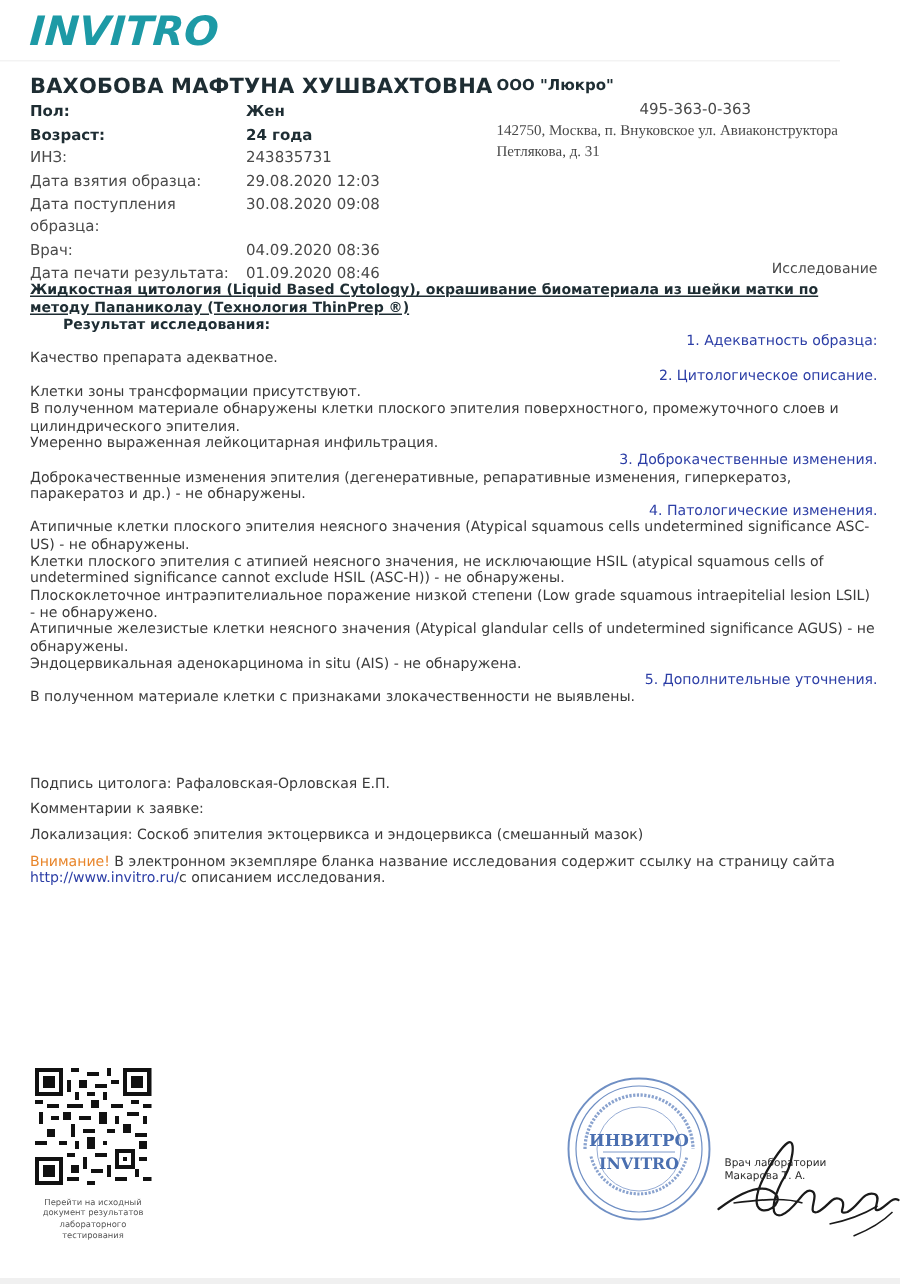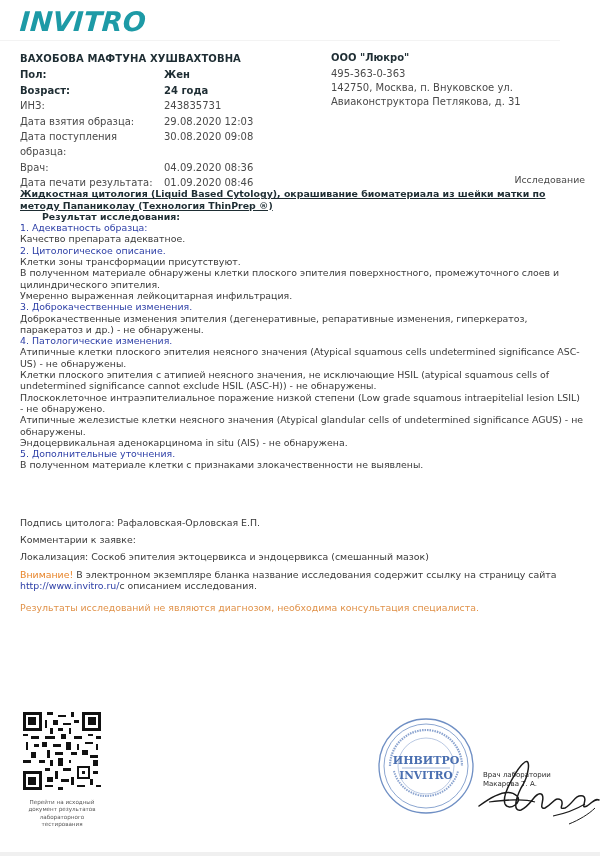--- a/index.html
+++ b/index.html
@@ -13,36 +13,36 @@
       position: absolute; left: 20px; top: 6px;
       font-family: "DejaVu Sans", sans-serif;
       font-weight: bold; font-style: italic;
       font-size: 27px; letter-spacing: 0px;
       color: #1d9aa6;
       transform: skewX(-4deg);
     }
     .header-line { position: absolute; left: 0; right: 40px; top: 40px; height: 1px; background: #f3f3f3; }
 
     .patient { position: absolute; left: 20px; top: 51px; font-size: 10px; line-height: 15.4px; color: #2a2a2a; }
-    .patient .name { font-weight: bold; font-size: 10px; color: #1e2d33; letter-spacing: 0.1px; margin-bottom: 1px; }
+    .patient .name { font-weight: bold; font-size: 14px; color: #1e2d33; letter-spacing: 0.1px; margin-bottom: 1px; }
     .patient .row { display: flex; }
     .patient .lbl { width: 144px; color: #4a4a4a; }
     .patient .val { color: #4a4a4a; }
     .patient .row.bold .lbl, .patient .row.bold .val { font-weight: bold; color: #1e2d33; }
 
     .lab { position: absolute; left: 331px; top: 51px; font-size: 10px; line-height: 13.5px; color: #4a4a4a; }
     .lab .org { font-weight: bold; color: #1e2d33; margin-bottom: 2px; }
-    .lab .phone { margin-bottom: 1px; }
-    .lab .addr { width: 265px; }
+    .lab .phone { margin-bottom: 1px; text-align: center; }
+    .lab .addr { width: 265px; font-family: Liberation Serif, serif; }
 
     .study { position: absolute; left: 20px; top: 174px; width: 565px; font-size: 9.4px; line-height: 11.3px; color: #3a3a3a; }
     .study .caption { color: #4a4a4a; margin-bottom: 3px; text-align: right; }
     .study .title { font-weight: bold; color: #1e2d33; text-decoration: underline; }
     .study .result-h { font-weight: bold; color: #1e2d33; padding-left: 22px; }
-    .study .sec { color: #2c3ea6; }
+    .study .sec { color: #2c3ea6; text-align: right; }
     .study .txt { color: #3a3a3a; }
 
     .meta { position: absolute; left: 20px; top: 517px; width: 570px; font-size: 9.4px; color: #3a3a3a; }
     .meta .line { height: 17px; line-height: 12px; }
     .meta .warn-block { line-height: 11px; margin-top: 1px; }
     .meta .warn-word { color: #e8852a; text-align: right; }
     .meta .link { color: #2c3ea6; }
     .meta .disclaimer { color: #e0924a; margin-top: 11px; }
 
     .qr-block { position: absolute; left: 22px; top: 712px; width: 80px; }
@@ -126,21 +126,20 @@
     <div class="txt">В полученном материале клетки с признаками злокачественности не выявлены.</div>
   </div>
 
   <div class="meta">
     <div class="line">Подпись цитолога: Рафаловская-Орловская Е.П.</div>
     <div class="line">Комментарии к заявке:</div>
     <div class="line">Локализация: Соскоб эпителия эктоцервикса и эндоцервикса (смешанный мазок)</div>
     <div class="warn-block">
       <span class="warn-word">Внимание!</span><span> В электронном экземпляре бланка название исследования содержит ссылку на страницу сайта </span><br><span class="link">http://www.invitro.ru/</span><span>с описанием исследования.</span>
     </div>
-    <div class="disclaimer">Результаты исследований не являются диагнозом, необходима консультация специалиста.</div>
   </div>
 
   <div class="qr-block">
     <svg class="qr" viewBox="0 0 29 29" shape-rendering="crispEdges">
       <rect width="29" height="29" fill="#fff"></rect>
       <g fill="#111">
         <rect x="0" y="0" width="7" height="7"></rect>
           <rect x="1" y="1" width="5" height="5" fill="#fff"></rect>
           <rect x="2" y="2" width="3" height="3"></rect>
         <rect x="22" y="0" width="7" height="7"></rect>

